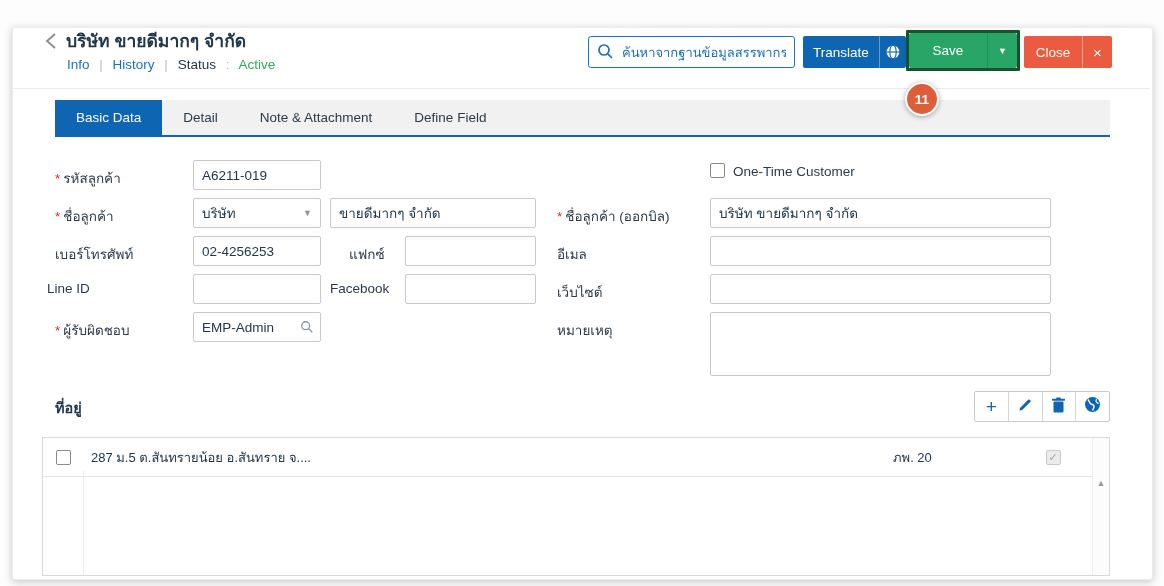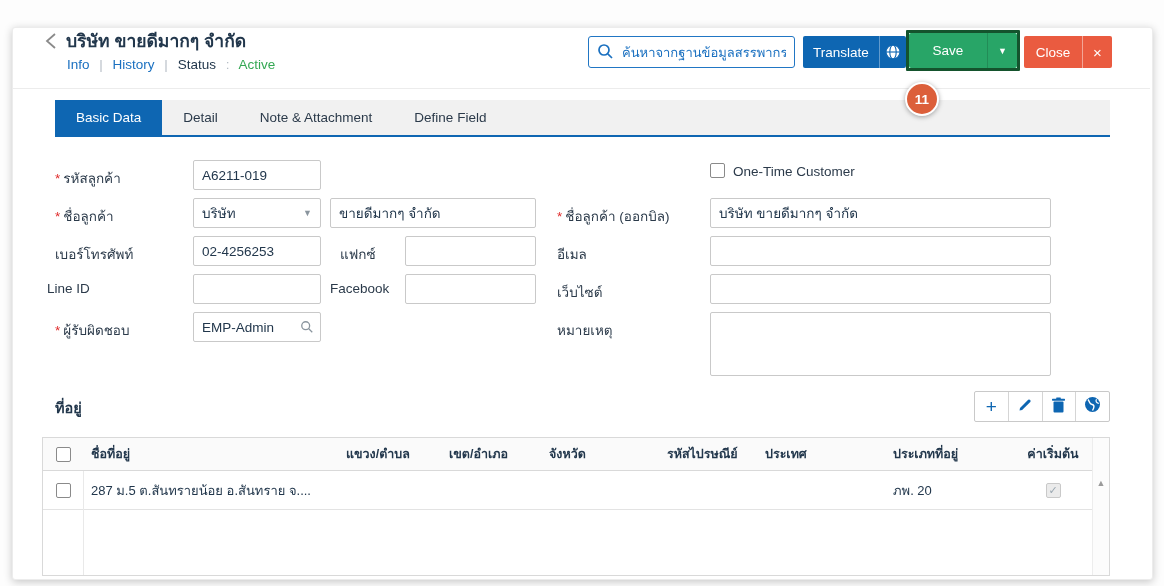--- a/index.html
+++ b/index.html
@@ -148,21 +148,21 @@
 
   <div class="abs lbl" style="left:55px;top:205px;"><span class="req">*</span><span>ชื่อลูกค้า</span></div>
   <div class="abs selbox" style="left:193px;top:198px;width:128px;">
     <span>บริษัท</span>
     <span class="caret">▼</span>
   </div>
   <input class="abs inp" style="left: 330px; top: 198px; width: 206px;" value="ขายดีมากๆ จำกัด">
 
   <div class="abs lbl" style="left:55px;top:243px;">เบอร์โทรศัพท์</div>
   <input class="abs inp" style="left: 193px; top: 236px; width: 128px;" value="02-4256253">
-  <div class="abs lbl" style="left:340px;top:243px;text-align:right;">แฟกซ์</div>
+  <div class="abs lbl" style="left:349px;top:243px;text-align:right;">แฟกซ์</div>
   <input class="abs inp" style="left: 405px; top: 236px; width: 131px;" value="">
 
   <div class="abs lbl" style="left:47px;top:281px;">Line ID</div>
   <input class="abs inp" style="left: 193px; top: 274px; width: 128px;" value="">
   <div class="abs lbl" style="left:330px;top:281px;">Facebook</div>
   <input class="abs inp" style="left: 405px; top: 274px; width: 131px;" value="">
 
   <div class="abs lbl" style="left:55px;top:319px;"><span class="req">*</span><span>ผู้รับผิดชอบ</span></div>
   <div class="abs" style="left:193px;top:312px;width:128px;height:30px;">
     <input class="inp" style="width: 100%; padding-right: 24px;" value="EMP-Admin">
@@ -215,33 +215,20 @@
         <svg width="17" height="17" viewBox="0 0 17 17">
             <circle cx="8.5" cy="8.5" r="7.5" fill="#0e66b2"></circle>
             <path d="M4 3.5 C6 6 5 8 8 8.5 C11 9 10 12 8.5 14.5" fill="none" stroke="#fff" stroke-width="1.4"></path>
             <path d="M12.5 3.2 C11.5 5 12 6.5 14.8 7.5" fill="none" stroke="#fff" stroke-width="1.2"></path>
           </svg>
       </span>
     </span>
   </div>
 
   <div class="abs tbl">
-    <div class="trow thead">
-      <span class="tc c0">
-          <span class="cb"></span>
-        </span>
-      <span class="tc c1">ชื่อที่อยู่</span>
-      <span class="tc c2">แขวง/ตำบล</span>
-      <span class="tc c3">เขต/อำเภอ</span>
-      <span class="tc c4">จังหวัด</span>
-      <span class="tc c5">รหัสไปรษณีย์</span>
-      <span class="tc c6">ประเทศ</span>
-      <span class="tc c7">ประเภทที่อยู่</span>
-      <span class="tc c8">ค่าเริ่มต้น</span>
-    </div>
     <div class="trow tdata">
       <span class="tc c0">
           <span class="cb"></span>
         </span>
       <span class="tc c1">287 ม.5 ต.สันทรายน้อย อ.สันทราย จ....</span>
       <span class="tc c2"></span>
       <span class="tc c3"></span>
       <span class="tc c4"></span>
       <span class="tc c5"></span>
       <span class="tc c6"></span>

